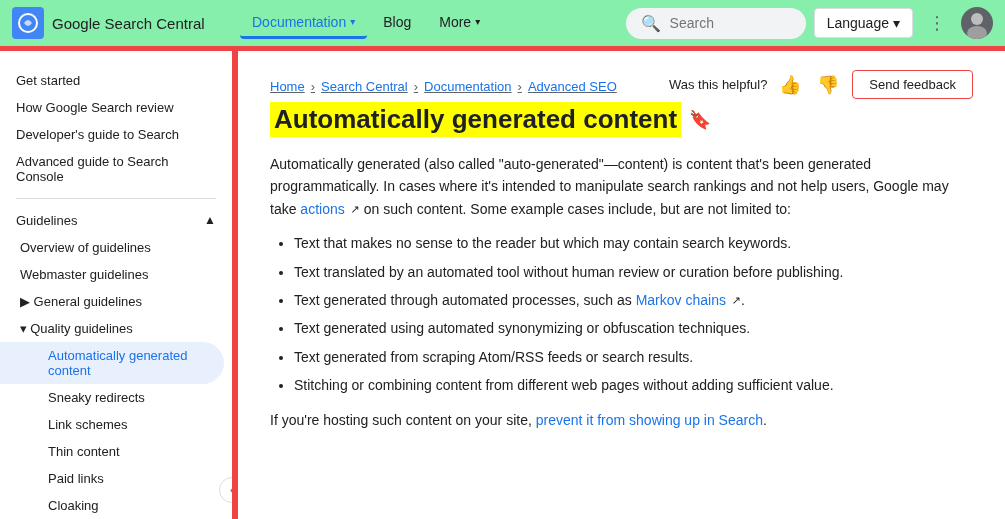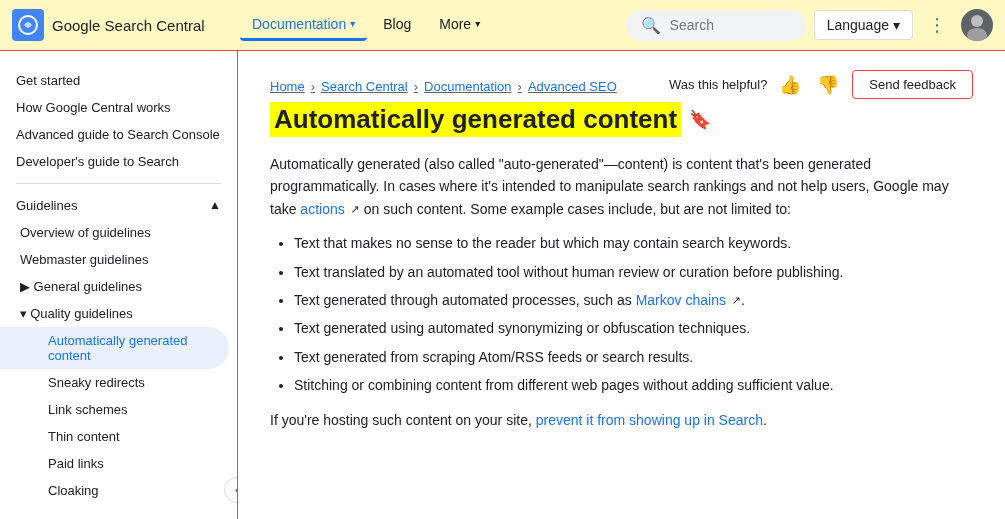--- a/index.html
+++ b/index.html
@@ -4,22 +4,22 @@
   <style>
     * { box-sizing: border-box; margin: 0; padding: 0; }
     body { font-family: 'Google Sans', Arial, sans-serif; font-size: 14px; color: #202124; background: #fff; width: 1005px; height: 519px; overflow: hidden; }
 
     
     .top-nav {
       display: flex;
       align-items: center;
       height: 51px;
       padding: 0 12px;
-      border-bottom: 1px solid #ef4444;
-      background: #fef9c3;
+      border-bottom: 5px solid #ef4444;
+      background: #86efac;
       gap: 8px;
     }
     .brand {
       display: flex;
       align-items: center;
       gap: 8px;
       min-width: 220px;
     }
     .brand-logo {
       width: 32px;
@@ -113,21 +113,21 @@
     
     .layout {
       display: flex;
       height: calc(519px - 51px);
     }
 
     
     .sidebar {
       width: 238px;
       min-width: 238px;
-      border-right: 1px solid #ef4444;
+      border-right: 6px solid #ef4444;
       overflow-y: auto;
       padding: 16px 0;
       position: relative;
     }
     .sidebar-link {
       display: block;
       padding: 6px 16px;
       font-size: 13px;
       color: #202124;
       cursor: pointer;
@@ -297,23 +297,23 @@
         <circle cx="16" cy="12" r="6" fill="#bdbdbd"></circle>
         <ellipse cx="16" cy="26" rx="10" ry="7" fill="#9e9e9e"></ellipse>
       </svg>
   </div>
 </header>
 
 <div class="layout">
 
   <aside class="sidebar">
     <a class="sidebar-link">Get started</a>
-    <a class="sidebar-link">How Google Central works</a>
+    <a class="sidebar-link">How Google Search review</a>
+    <a class="sidebar-link">Developer's guide to Search</a>
     <a class="sidebar-link">Advanced guide to Search Console</a>
-    <a class="sidebar-link">Developer's guide to Search</a>
 
     <div class="sidebar-divider"></div>
 
     <div class="sidebar-link section-title">
       <span>Guidelines</span>
       <span class="chevron-icon">▲</span>
     </div>
 
     <a class="sidebar-link indented">Overview of guidelines</a>
     <a class="sidebar-link indented">Webmaster guidelines</a>

